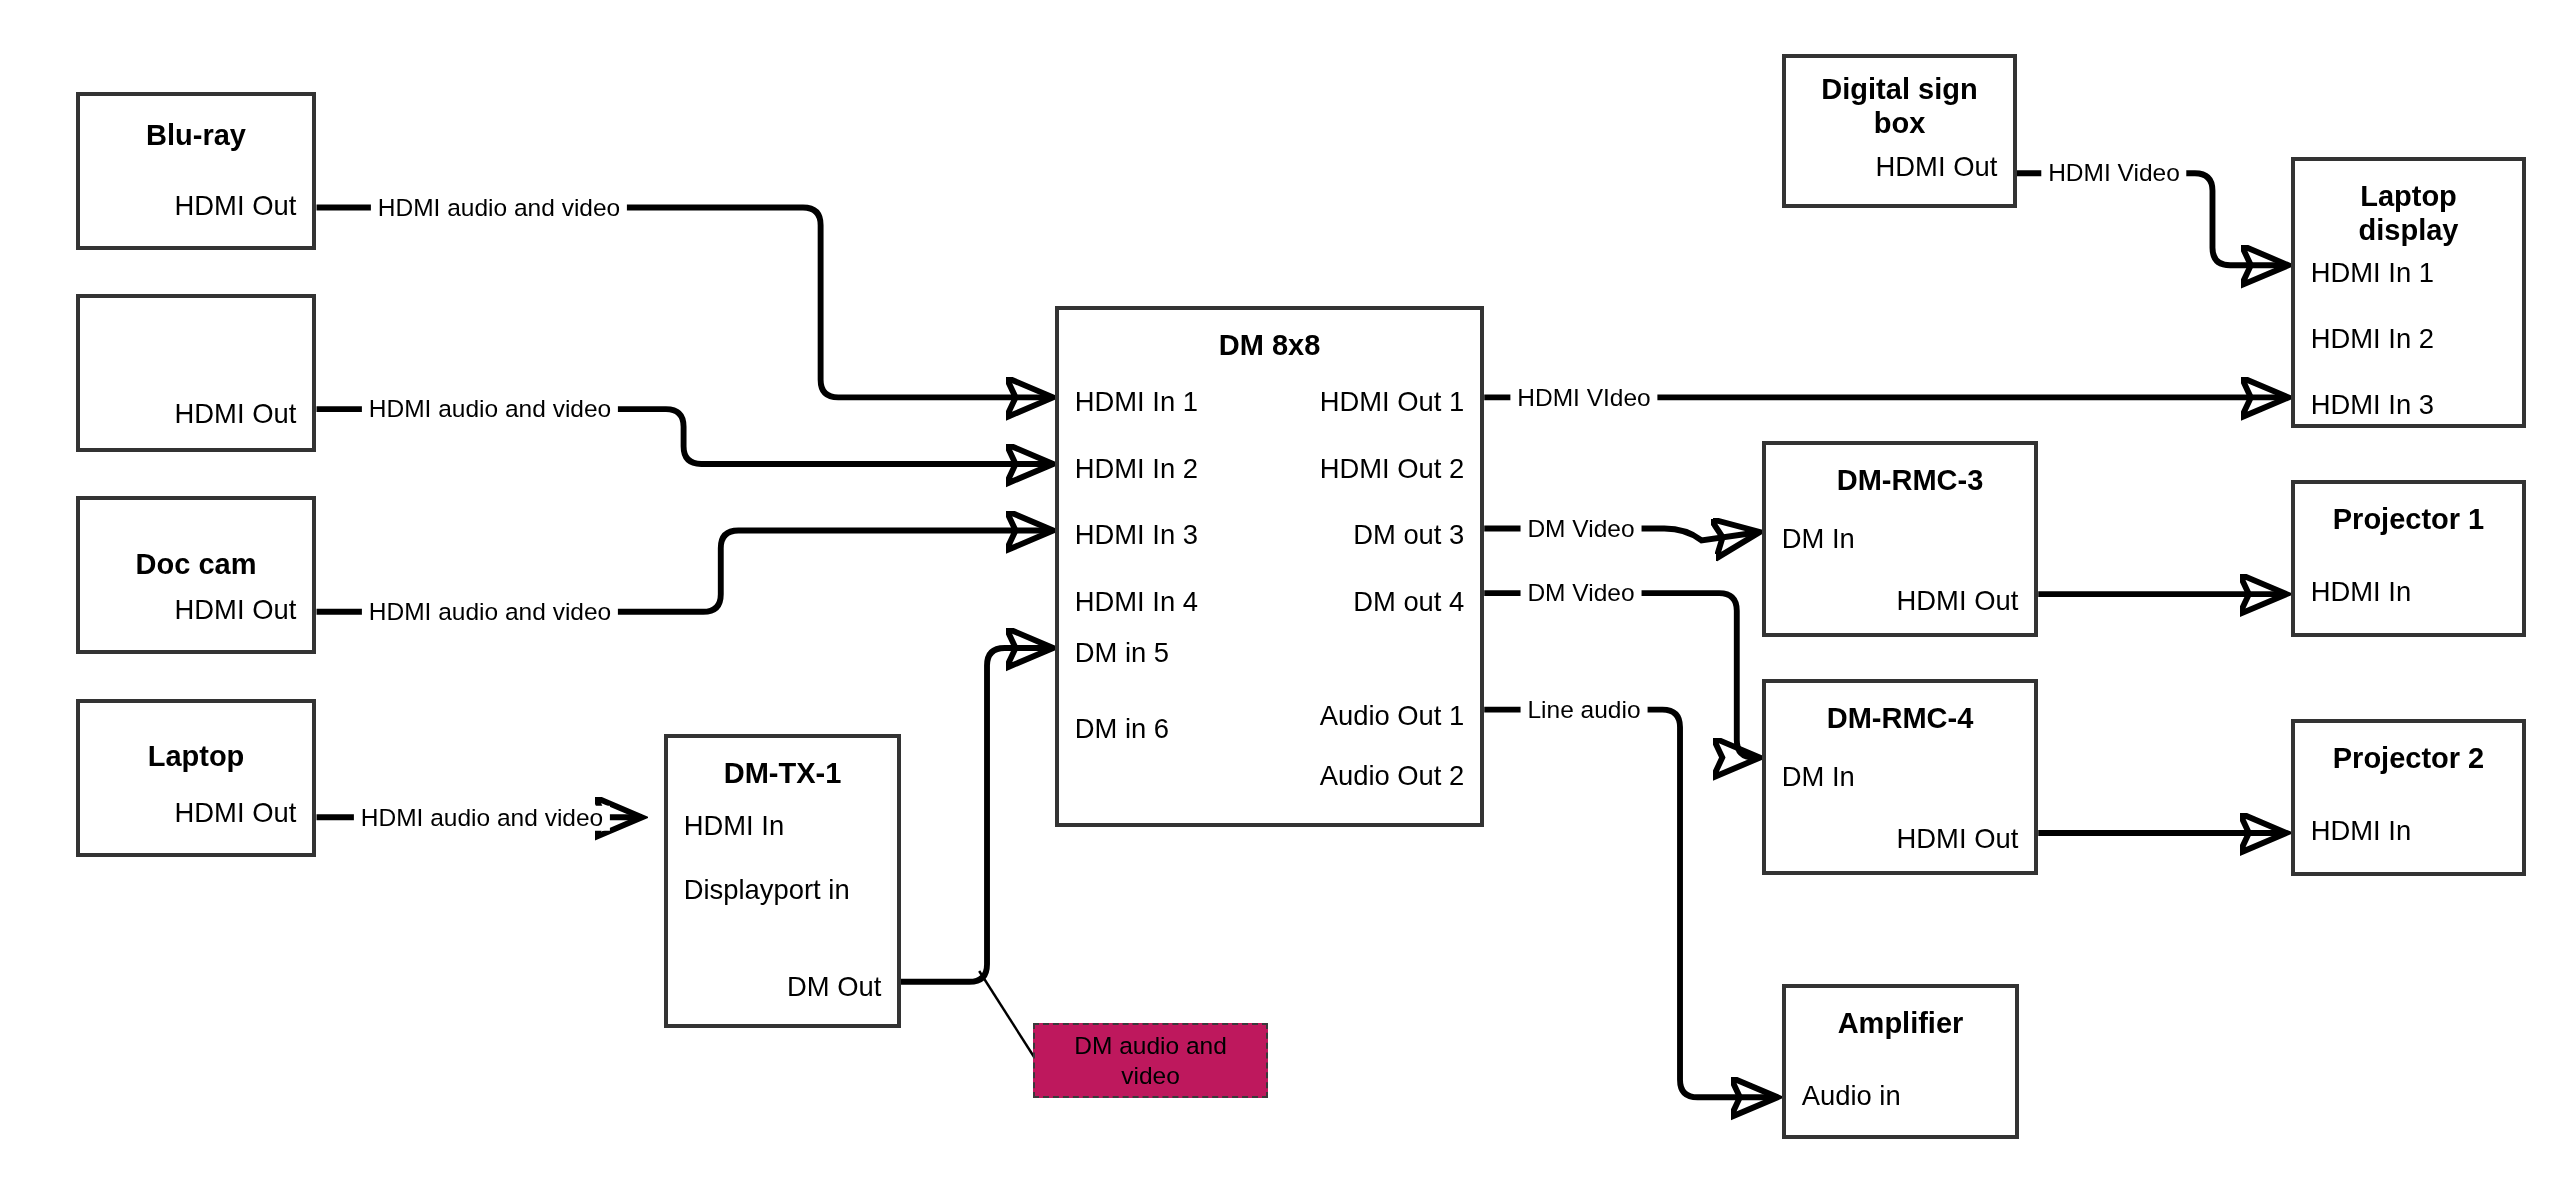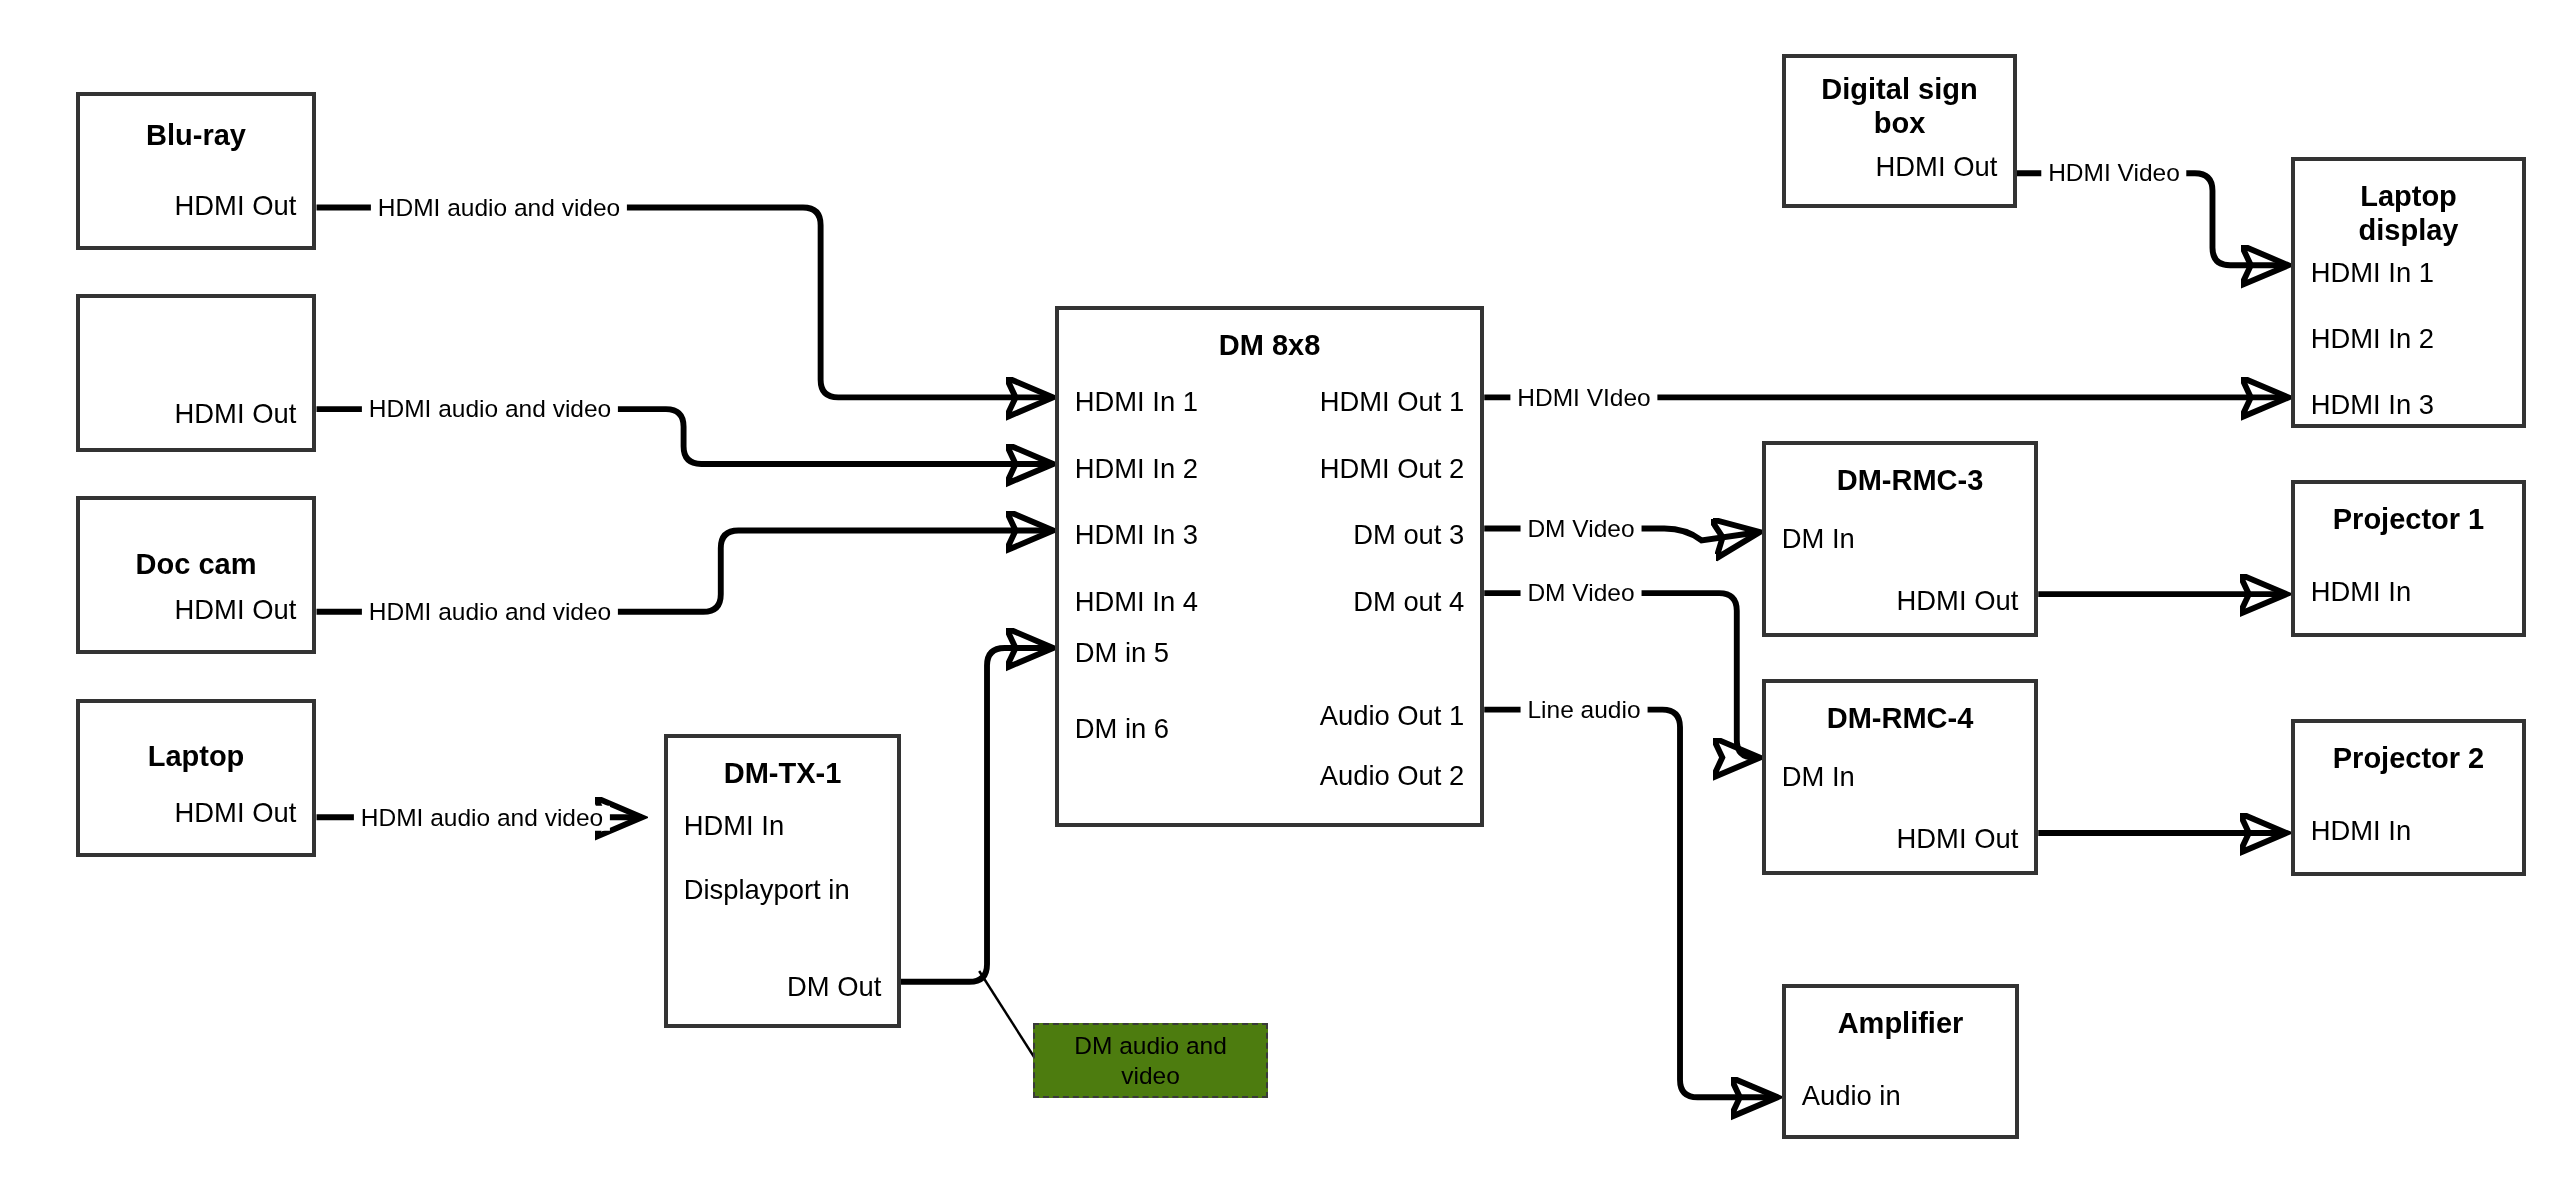--- a/index.html
+++ b/index.html
@@ -39,21 +39,21 @@
     white-space:nowrap;
   }
   .port.left{left:15.7px;}
   .port.right{right:15.7px;}
 
   
   .note{
     position:absolute;
     box-sizing:border-box;
     border:2px dashed #3a3a3a;
-    background:#4d7c0f;
+    background:#be185d;
     font-size:24.5px;
     line-height:1.2;
     text-align:center;
     display:flex;
     align-items:center;
     justify-content:center;
     padding:3.9px 5.9px;
     white-space:pre-line;
     z-index:5;
   }

